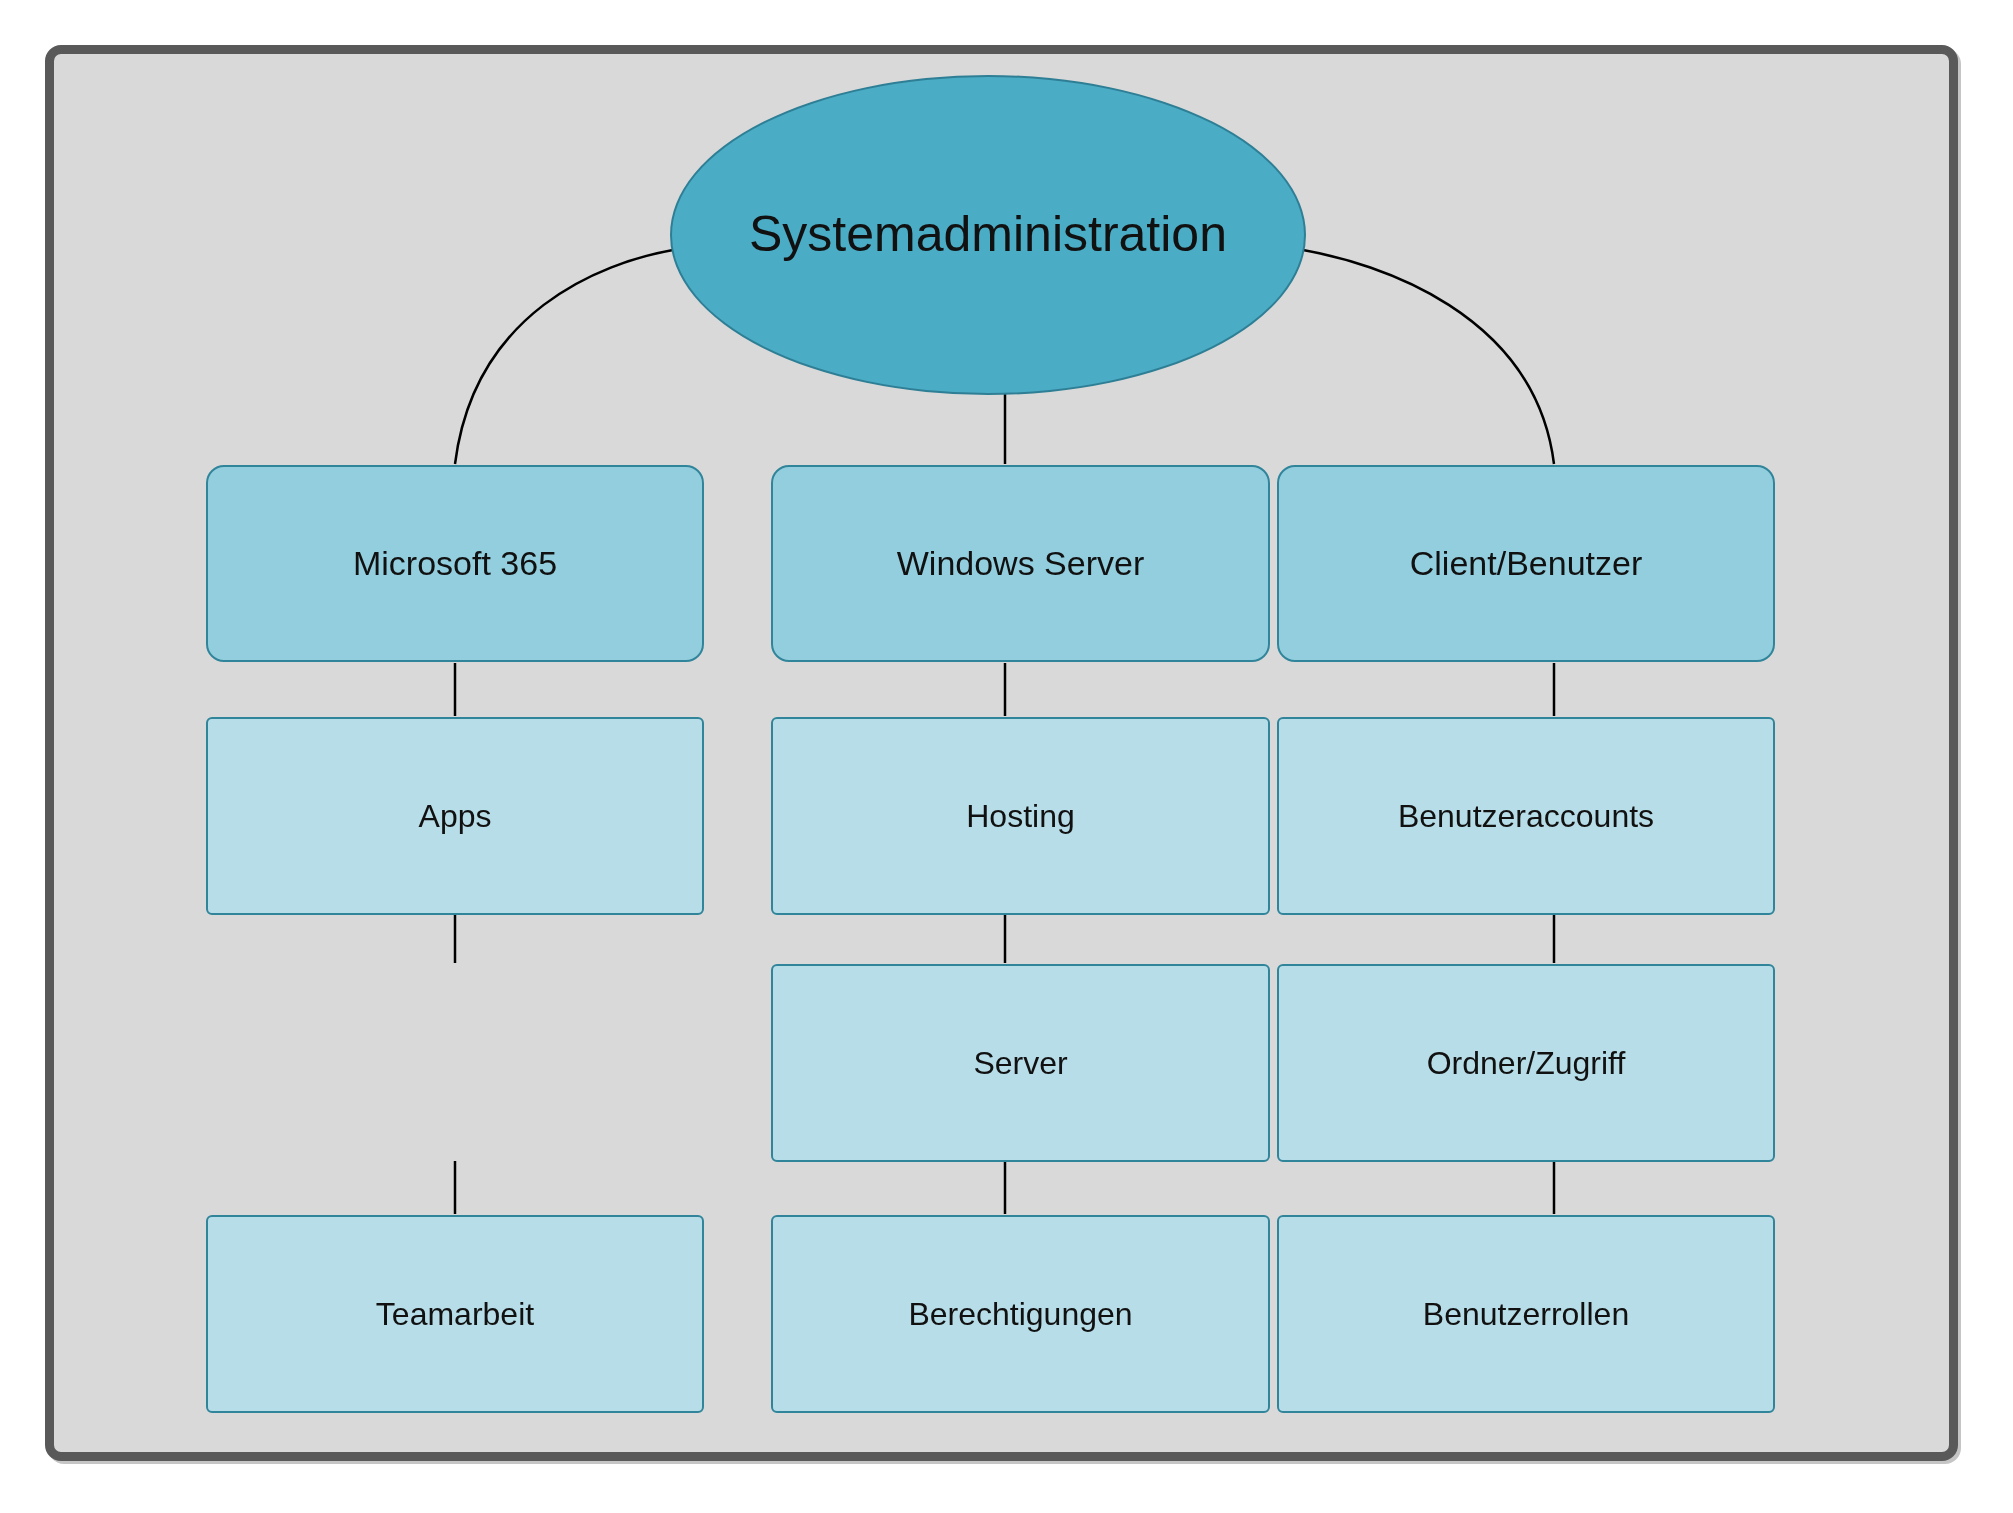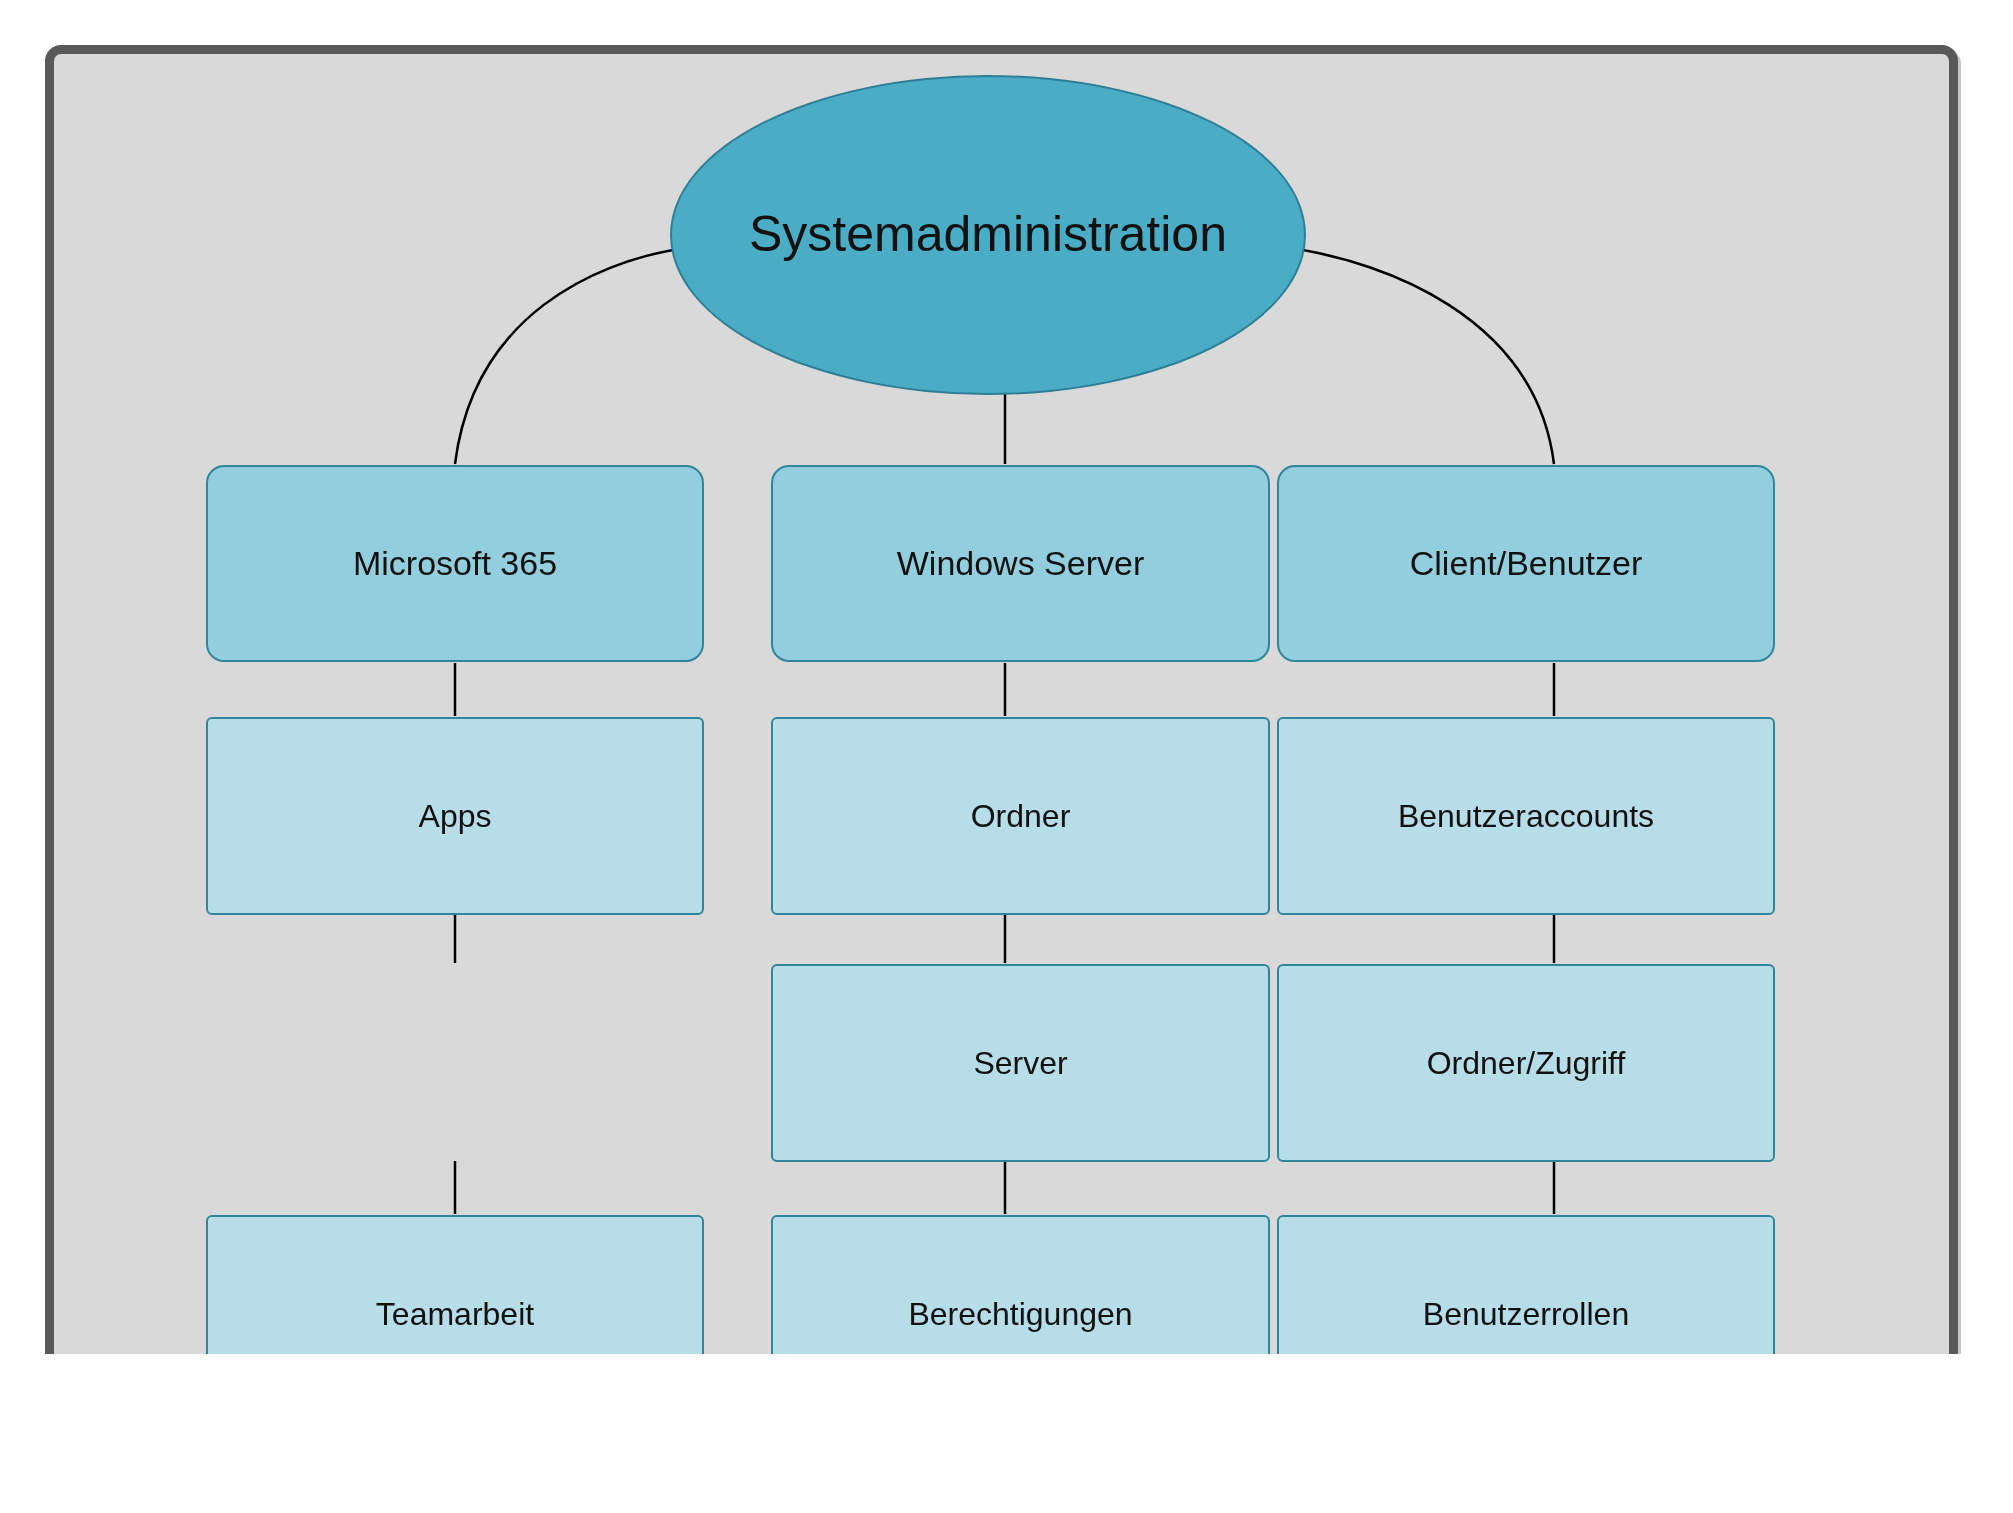--- a/index.html
+++ b/index.html
@@ -1,17 +1,17 @@
 <!DOCTYPE html>
 <html><head>
 <meta charset="utf-8">
 <style>
   html,body{margin:0;padding:0;background:#ffffff;}
   body{font-family:"Liberation Sans", sans-serif; color:#111;}
-  .stage{position:relative;width:2013px;height:1354px;background:#ffffff;overflow:hidden;}
+  .stage{position:relative;width:2013px;height:1513px;background:#ffffff;overflow:hidden;}
   .frame{
     position:absolute;left:45px;top:45px;width:1913px;height:1416px;
     box-sizing:border-box;background:#d9d9d9;border:9px solid #595959;border-radius:16px;
     box-shadow:3px 3px 0 rgba(89,89,89,0.35);
   }
   .connectors{position:absolute;left:0;top:0;width:2013px;height:1513px;pointer-events:none;}
   .node{
     position:absolute;display:flex;align-items:center;justify-content:center;
     box-sizing:border-box;text-align:center;line-height:1.15;
   }
@@ -72,21 +72,21 @@
     <span>Apps</span>
   </div>
   <div class="node lvl2 c1 r4">
     <span>Teamarbeit</span>
   </div>
 
   <div class="node lvl1 c2">
     <span>Windows Server</span>
   </div>
   <div class="node lvl2 c2 r2">
-    <span>Ordner</span>
+    <span>Hosting</span>
   </div>
   <div class="node lvl2 c2 r3">
     <span>Server</span>
   </div>
   <div class="node lvl2 c2 r4">
     <span>Berechtigungen</span>
   </div>
 
   <div class="node lvl1 c3">
     <span>Client/Benutzer</span>

